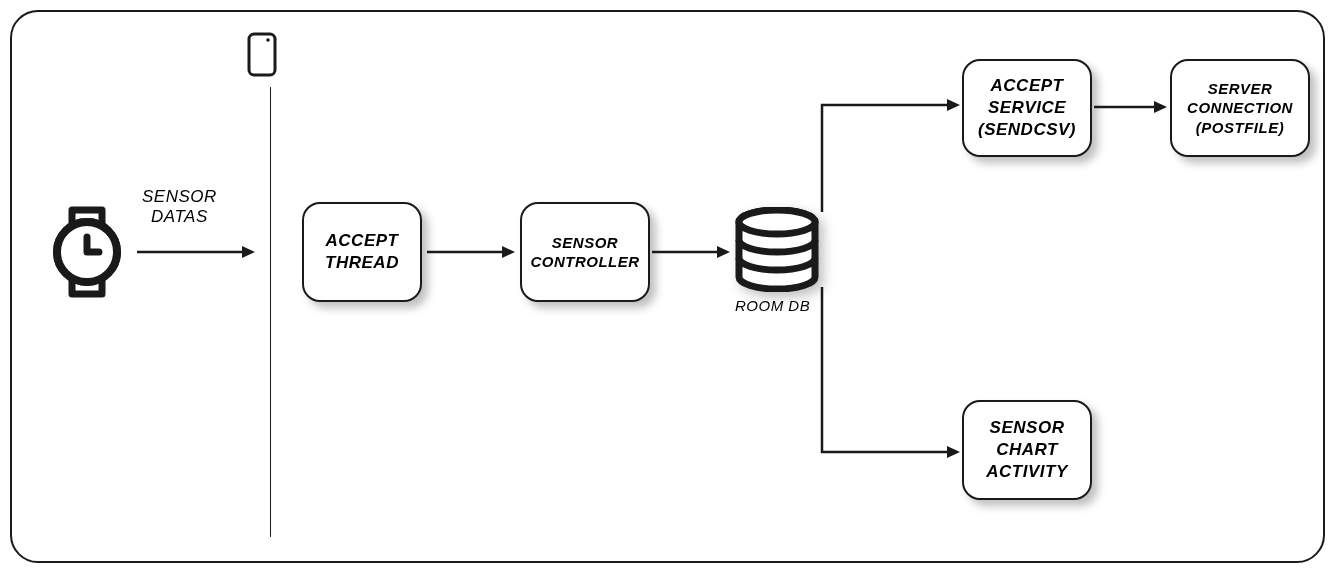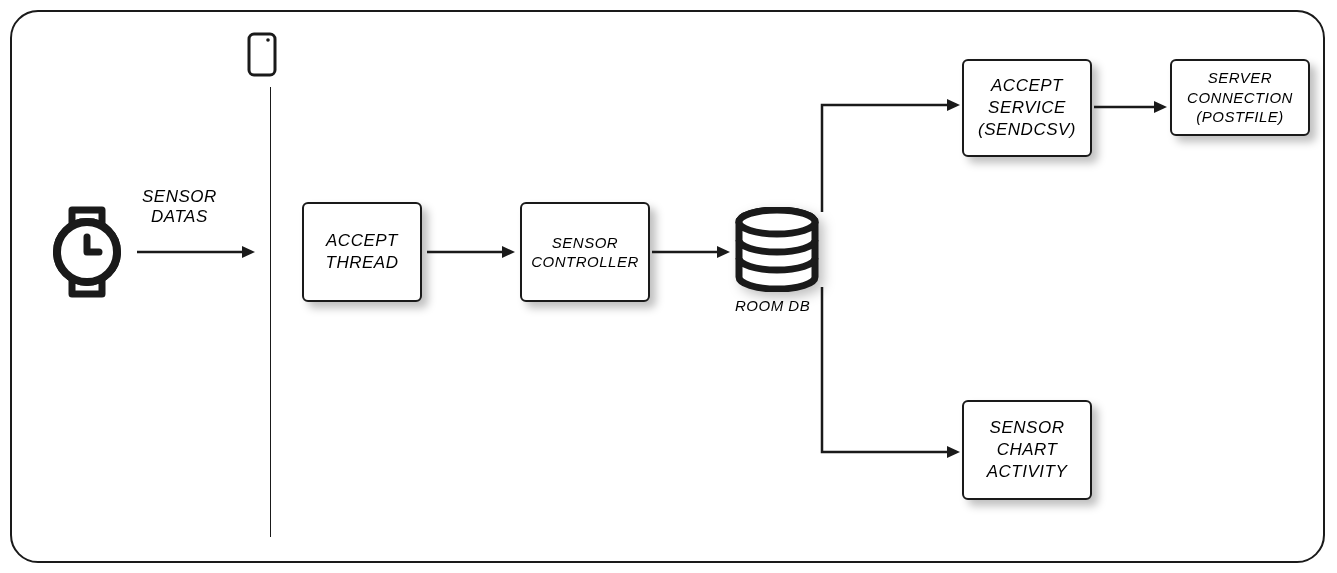--- a/index.html
+++ b/index.html
@@ -19,28 +19,28 @@
       left: 10px;
       top: 10px;
       width: 1315px;
       height: 553px;
       border: 2.5px solid #1a1a1a;
       border-radius: 28px;
     }
     .box {
       position: absolute;
       border: 2.5px solid #1a1a1a;
-      border-radius: 6px;
+      border-radius: 18px;
       background: #fff;
       display: flex;
       align-items: center;
       justify-content: center;
       text-align: center;
       font-style: italic;
-      font-weight: 400;
+      font-weight: 700;
       font-size: 17px;
       line-height: 1.3;
       padding: 24px;
       box-shadow: 6px 6px 8px rgba(0,0,0,0.25);
       letter-spacing: 0.5px;
     }
     .label {
       position: absolute;
       font-style: italic;
       font-weight: 500;
@@ -159,21 +159,21 @@
 
   <div class="box" style="left:950px; top:47px; width:130px; height:98px; white-space:pre-line;">ACCEPT
 SERVICE
 (SENDCSV)</div>
 
   <svg class="arrow" style="left:1082px; top:85px; width:75px; height:20px;">
     <line x1="0" y1="10" x2="60" y2="10" class="arrow-line"></line>
     <polygon points="60,4 73,10 60,16" class="arrow-head"></polygon>
   </svg>
 
-  <div class="box" style="left:1158px; top:47px; width:140px; height:77px; font-size:15px; white-space:pre-line;">SERVER
+  <div class="box" style="left:1158px; top:47px; width:140px; height:98px; font-size:15px; white-space:pre-line;">SERVER
 CONNECTION
 (POSTFILE)</div>
 
   <svg class="arrow" style="left:810px; top:275px; width:140px; height:175px;">
     <polyline points="0,0 0,165 125,165" class="arrow-line"></polyline>
     <polygon points="125,159 138,165 125,171" class="arrow-head"></polygon>
   </svg>
 
   <div class="box" style="left:950px; top:388px; width:130px; height:100px; white-space:pre-line;">SENSOR
 CHART

